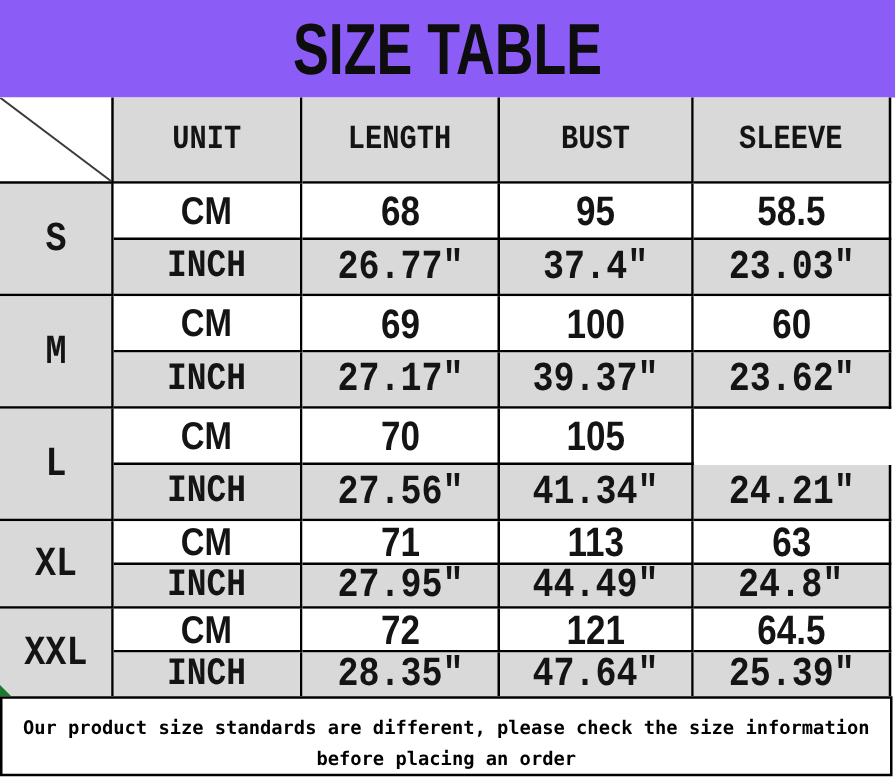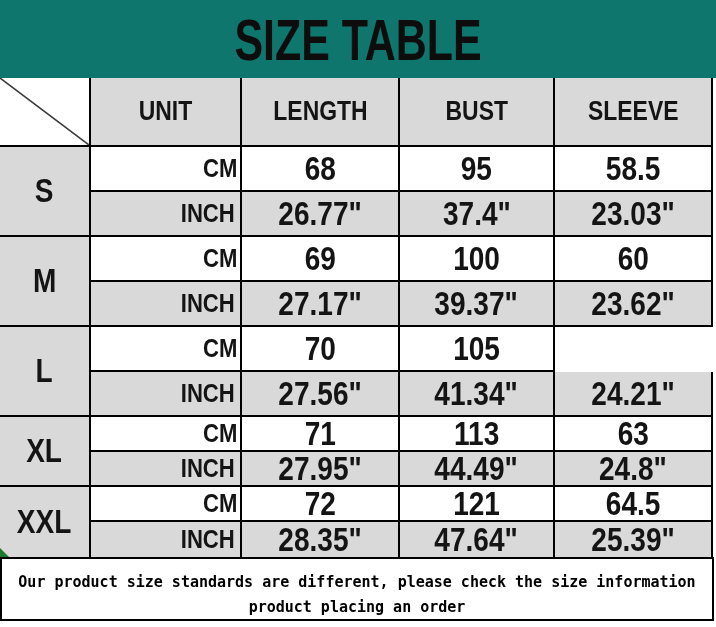--- a/index.html
+++ b/index.html
@@ -3,45 +3,45 @@
 <meta charset="utf-8">
 <style>
   html,body{margin:0;padding:0;background:#fff;}
   .canvas{
     position:relative;width:716px;height:627px;background:#ffffff;
     overflow:hidden;font-family:"Liberation Sans",sans-serif;color:#141414;
   }
   
   .title-bar{
     position:absolute;top:0;left:0;width:716px;height:78px;
-    background:#0f766e;display:flex;align-items:center;justify-content:center;
+    background:#8b5cf6;display:flex;align-items:center;justify-content:center;
   }
   .title-text{
     font-size:58px;font-weight:700;color:#0d0d0d;letter-spacing:0px;
     display:inline-block;transform:scaleX(0.74);white-space:nowrap;
   }
   
   .size-grid{
     position:absolute;top:78px;left:0;width:713px;
     display:grid;
     grid-template-columns:91px 151px 158px 155px 158px;
     grid-template-rows:69px 45px 45px 45px 45px 45px 45px 35px 35px 35px 35px;
   }
   .cell{
     border-right:2px solid #000;border-bottom:2px solid #000;
     display:flex;align-items:center;justify-content:center;
     box-sizing:border-box;overflow:hidden;
   }
   .no-bb{border-bottom:none;}
   .white{background:#ffffff;}
-  .gray{background:#d9d9d9;}
+  .gray{background:#d9d9d9;font-family:Liberation Mono, monospace;}
   .cnd{display:inline-block;transform:scaleX(0.85);white-space:nowrap;}
   .hdr{font-size:27px;font-weight:700;}
   .num{font-size:33px;font-weight:700;}
-  .unitLbl{font-size:26px;font-weight:700;justify-content:flex-end;}
+  .unitLbl{font-size:31px;font-weight:700;}
   .sizeLbl{font-size:33px;font-weight:700;}
   .diag{background:#ffffff;padding:0;position:relative;}
   .diag svg{position:absolute;top:0;left:0;width:100%;height:100%;display:block;}
   
   .corner-marker{
     position:absolute;left:0;top:548px;width:9px;height:9px;
     background:#1d7a2c;clip-path:polygon(0 0,0 100%,100% 100%);
   }
   
   .footer-note{
@@ -218,16 +218,16 @@
       </div>
     <div class="cell gray num no-bb" style="grid-row:11;grid-column:5">
         <span class="cnd">25.39"</span>
       </div>
   </div>
 
   <div class="corner-marker"></div>
 
   <div class="footer-note">
     <div class="footer-line">Our product size standards are different, please check the size information</div>
-    <div class="footer-line">product placing an order</div>
+    <div class="footer-line">before placing an order</div>
   </div>
 
 </div>
 
 </body></html>

